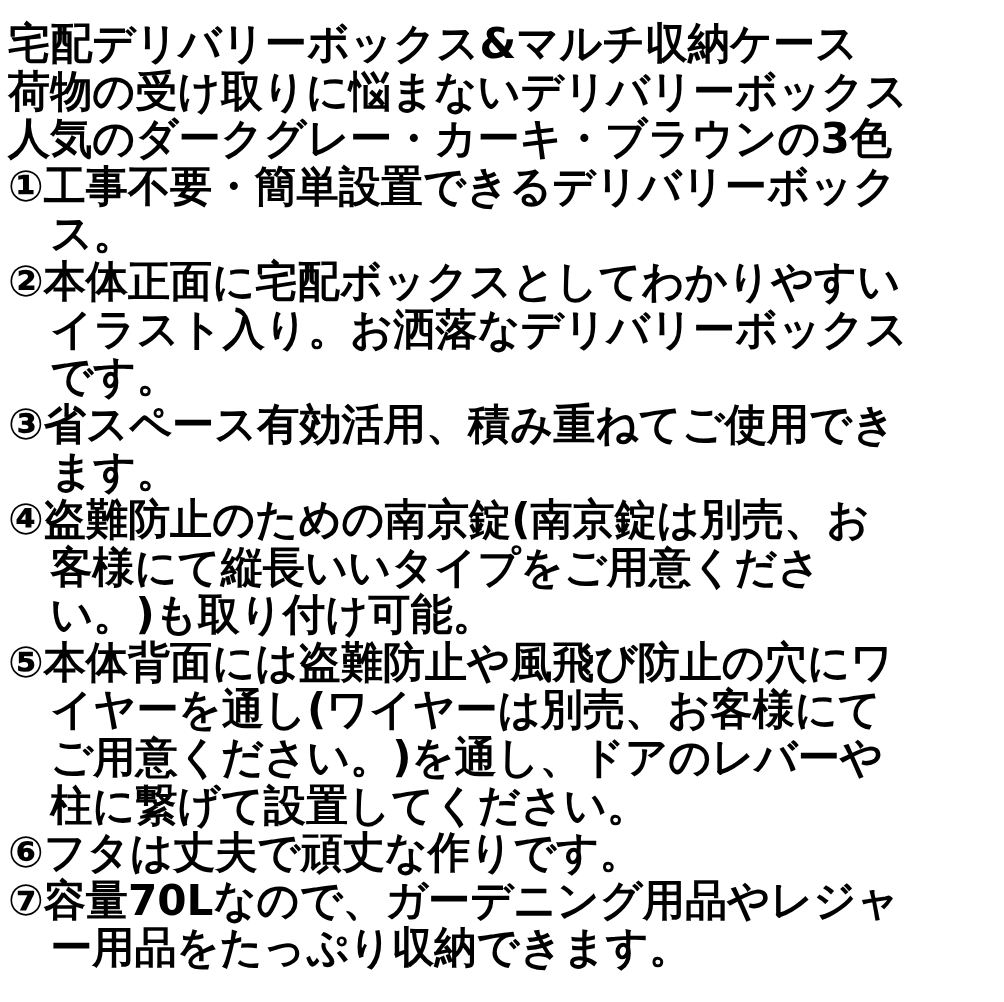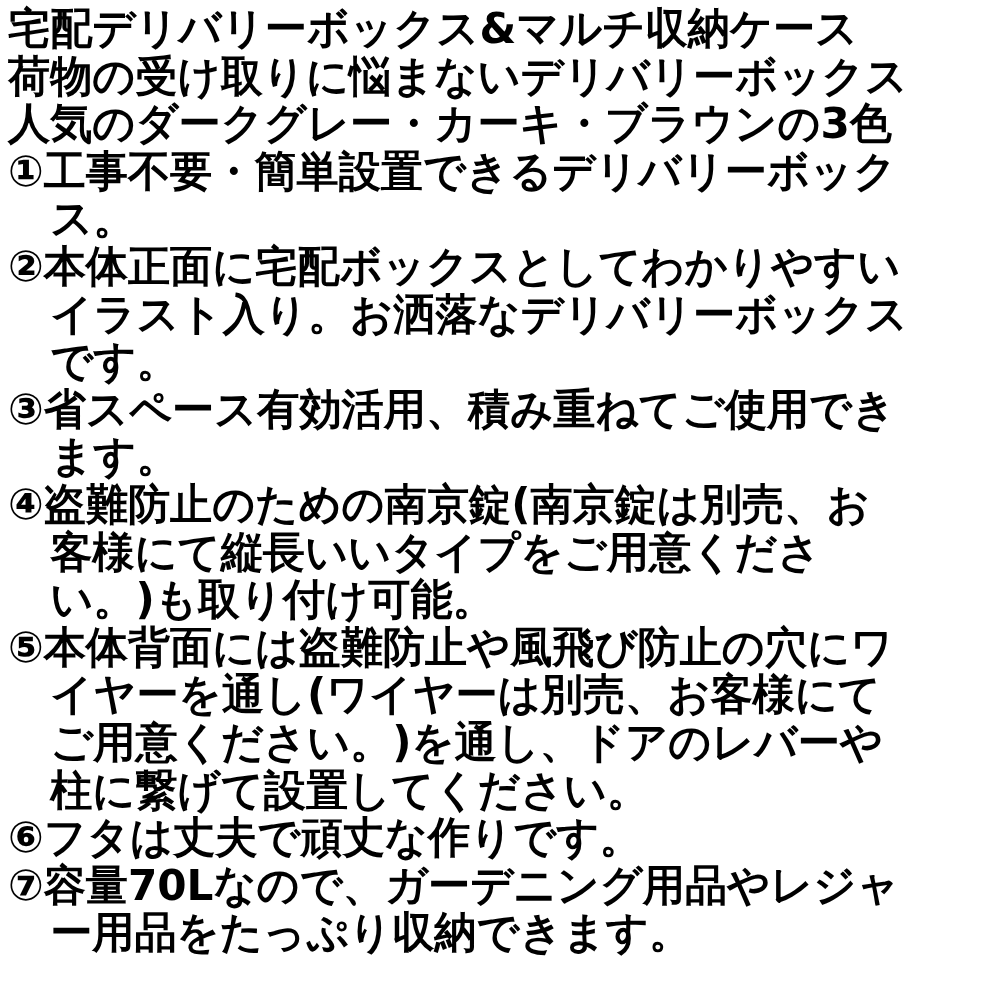--- a/index.html
+++ b/index.html
@@ -11,21 +11,21 @@
     padding: 0;
   }
   body {
     width: 1004px;
     height: 1002px;
     background: var(--bg);
     color: var(--fg);
     overflow: hidden;
   }
   .doc {
-    padding: 5px 0 0 8px;
+    padding: 20px 0 0 8px;
     font-family: "DejaVu Sans", "Liberation Sans", sans-serif;
     font-weight: bold;
     font-size: 43px;
     line-height: 47.6px;
     letter-spacing: 0px;
   }
   .line {
     white-space: pre;       
     height: 47.6px;
     transform-origin: left center;

